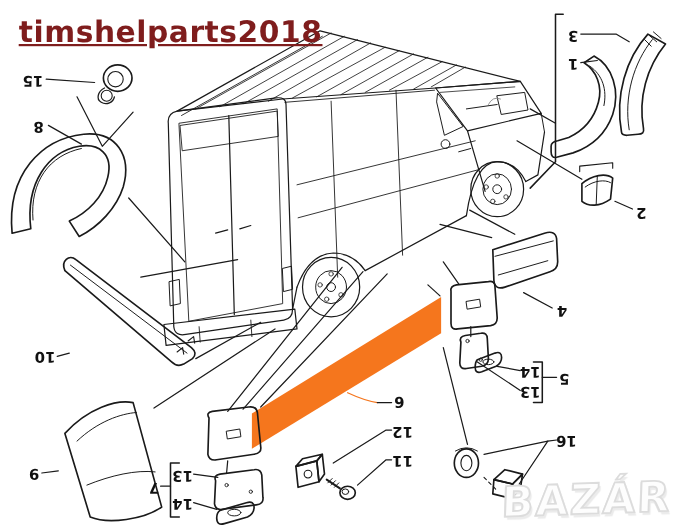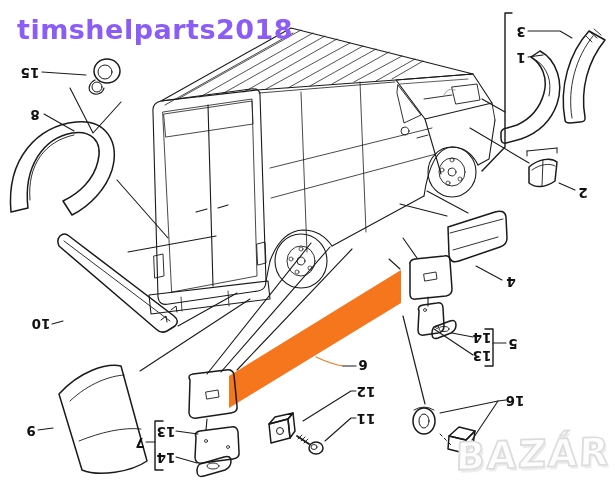--- a/index.html
+++ b/index.html
@@ -1,20 +1,20 @@
 <!DOCTYPE html>
 <html><head>
 <meta charset="utf-8">
 <style>
   html,body{margin:0;padding:0;background:#ffffff;}
   #stage{position:relative;width:615px;height:480px;background:#ffffff;overflow:hidden;
          font-family:"DejaVu Sans","Liberation Sans",sans-serif;}
   #artwork{position:absolute;left:0;top:0;}
   .wm-top{position:absolute;left:17px;top:14px;font-size:27px;font-weight:700;
-          color:#8b5cf6;letter-spacing:0.5px;user-select:none;}
+          color:#7f1d1d;letter-spacing:0.5px;user-select:none;text-decoration:underline;}
   .wm-bazar{position:absolute;right:4px;bottom:4px;font-size:38px;font-weight:700;
             color:#fdfdfd;-webkit-text-stroke:1.6px #dcdcdc;letter-spacing:2px;
             transform:rotate(-2deg) skewX(-4deg);
             text-shadow:2px 3px 1px #ebebeb, -1px 1px 0 #e4e4e4;user-select:none;}
   .plabel{position:absolute;font-size:13.5px;font-weight:700;color:#111;
           transform:translate(-50%,-50%) rotate(180deg);line-height:1;user-select:none;}
 </style>
 </head>
 <body>
 

